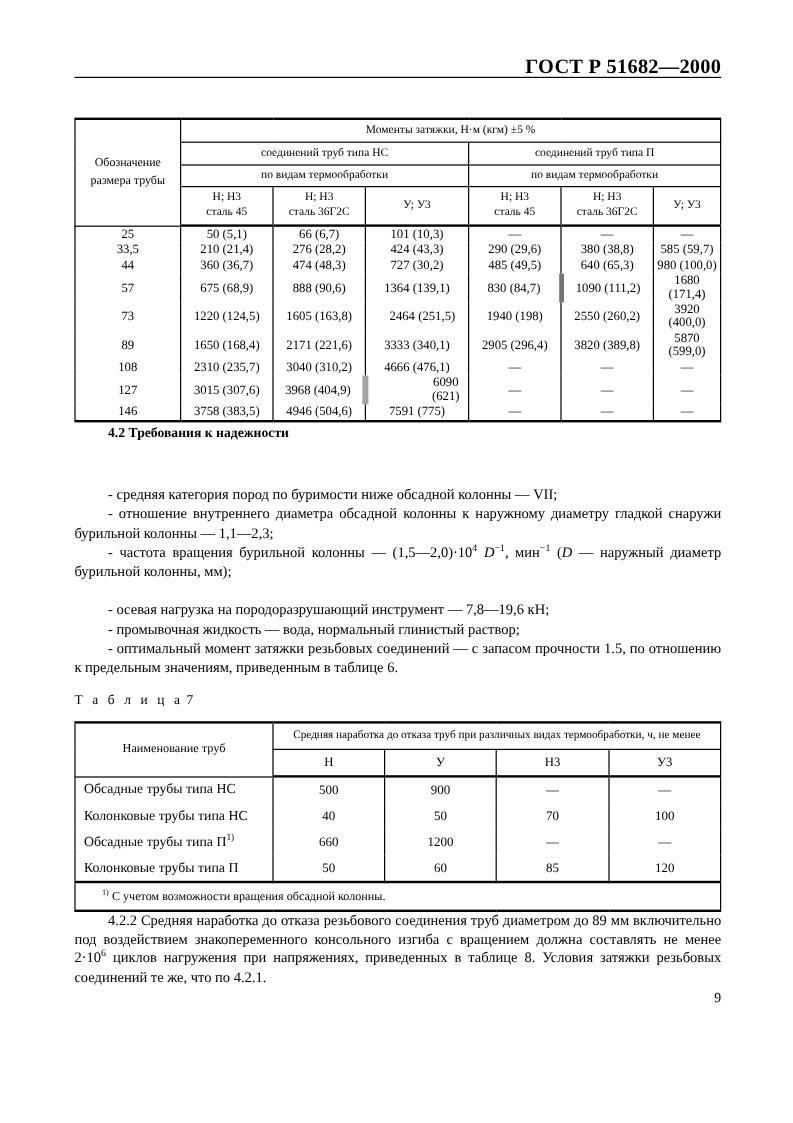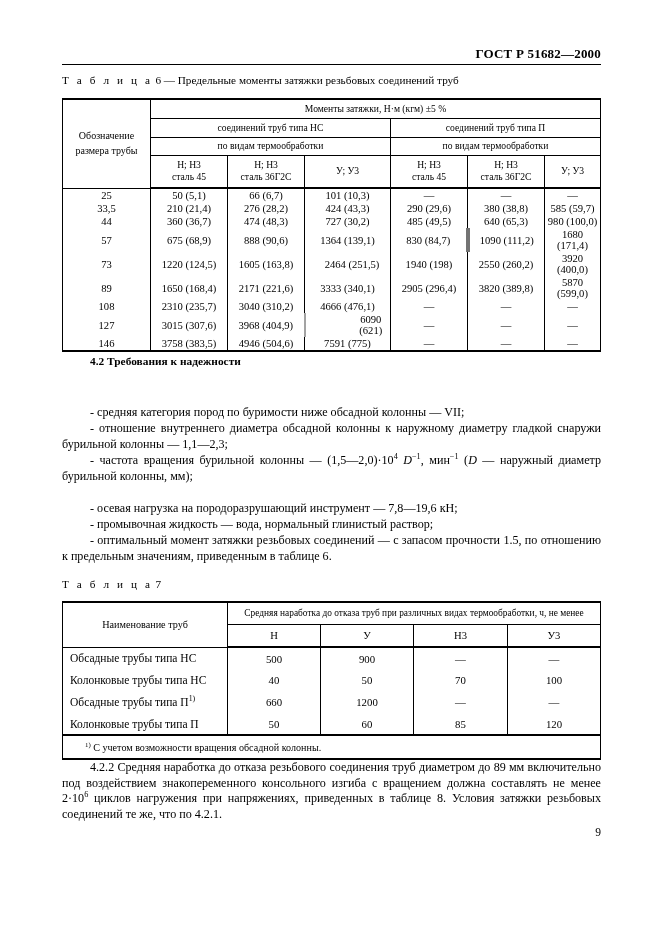--- a/index.html
+++ b/index.html
@@ -21,21 +21,21 @@
   }
 
   
   .doc-header {
     position: absolute;
     top: 46px;
     left: 0;
     width: 601px;
     text-align: right;
     font-weight: bold;
-    font-size: 13px;
+    font-size: 17px;
     letter-spacing: 0.2px;
   }
   .header-rule {
     position: absolute;
     top: 64px;
     left: 62px;
     width: 539px;
     height: 1px;
     background: #000;
   }
@@ -120,25 +120,20 @@
   }
 </style>
 </head>
 <body>
 
 <div class="page">
 
   <div class="doc-header">ГОСТ Р 51682—2000</div>
   <div class="header-rule"></div>
 
-  <div class="tbl-caption" style="top:74px;">
-    <span class="tcap-word">Т а б л и ц а</span>
-    <span>6</span>
-    <span>— Предельные моменты затяжки резьбовых соединений труб</span>
-  </div>
 
   <table class="grid" id="table6">
     <thead>
       <tr class="outer-top">
         <th class="rowspan-head" rowspan="4" style="width:88px;">Обозначение размера трубы</th>
         <th colspan="6" style="height:19px;">Моменты затяжки, Н·м (кгм) ±5 %</th>
       </tr>
       <tr>
         <th colspan="3" style="height:19px;">соединений труб типа НС</th>
         <th colspan="3">соединений труб типа П</th>
@@ -229,21 +224,21 @@
         <td class="num" style="border:none;border-left:1px solid #000;">3040 (310,2)</td>
         <td class="num" style="border:none;border-left:1px solid #000;">4666 (476,1)</td>
         <td class="num" style="border:none;border-left:1px solid #000;">—</td>
         <td class="num" style="border:none;border-left:1px solid #000;">—</td>
         <td class="num" style="border:none;border-left:1px solid #000;border-right:1px solid #000;">—</td>
       </tr>
       <tr>
         <td class="num" style="border:none;border-left:1px solid #000;border-right:1px solid #000;">127</td>
         <td class="num" style="border:none;border-left:1px solid #000;">3015 (307,6)</td>
         <td class="num" style="border:none;border-left:1px solid #000;">3968 (404,9)</td>
-        <td class="num" style="border:none;border-left:2px solid #a3a3a3;padding-left:48px;">6090 (621)</td>
+        <td class="num" style="border:none;border-left:5px solid #a3a3a3;padding-left:48px;">6090 (621)</td>
         <td class="num" style="border:none;border-left:1px solid #000;">—</td>
         <td class="num" style="border:none;border-left:1px solid #000;">—</td>
         <td class="num" style="border:none;border-left:1px solid #000;border-right:1px solid #000;">—</td>
       </tr>
       <tr>
         <td class="num" style="border:none;border-left:1px solid #000;border-right:1px solid #000;border-bottom:2px solid #000;">146</td>
         <td class="num" style="border:none;border-left:1px solid #000;border-bottom:2px solid #000;">3758 (383,5)</td>
         <td class="num" style="border:none;border-left:1px solid #000;border-bottom:2px solid #000;">4946 (504,6)</td>
         <td class="num" style="border:none;border-left:1px solid #000;border-bottom:2px solid #000;">7591 (775)</td>
         <td class="num" style="border:none;border-left:1px solid #000;border-bottom:2px solid #000;">—</td>

